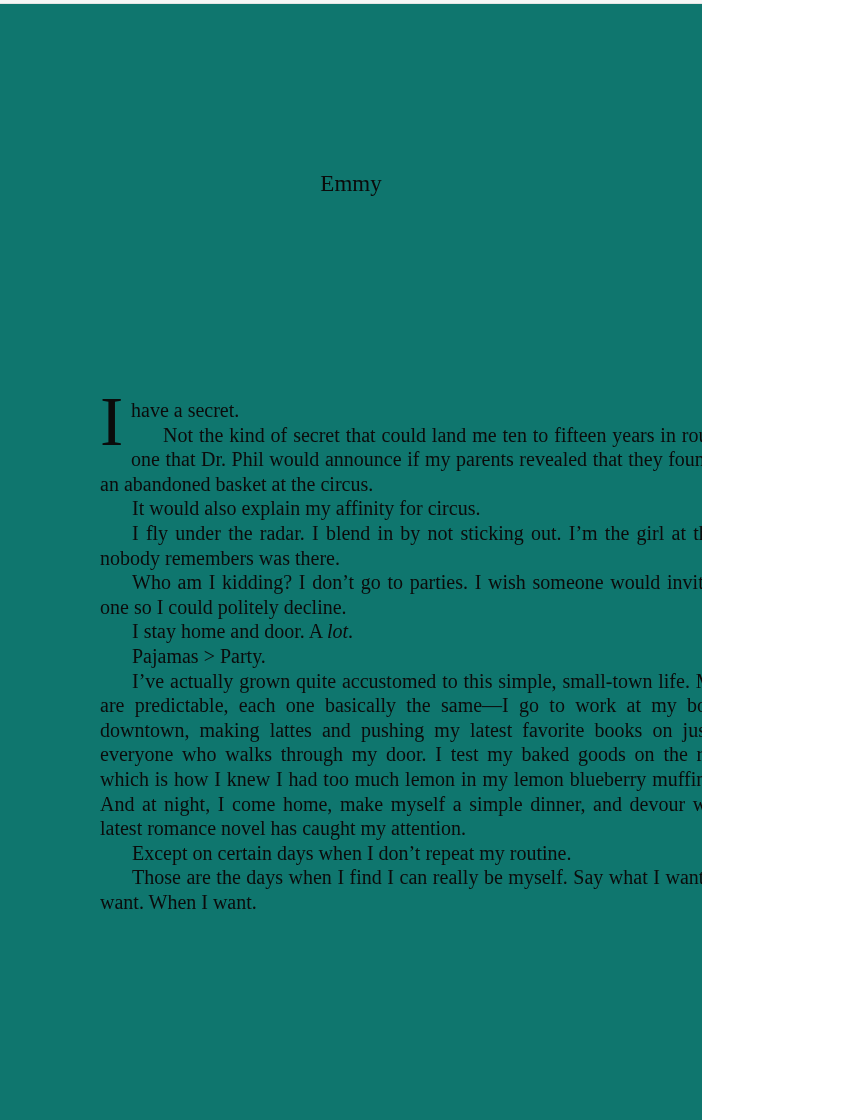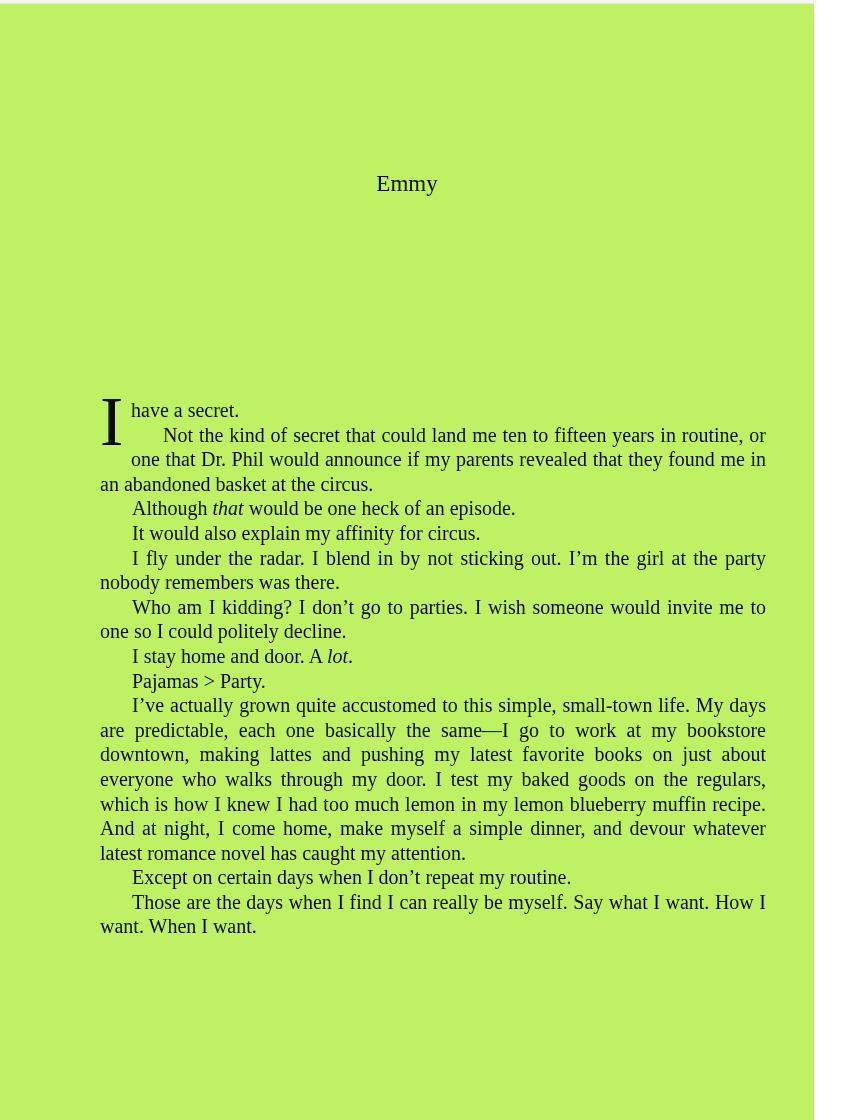--- a/index.html
+++ b/index.html
@@ -2,23 +2,23 @@
 <html><head>
 <meta charset="utf-8">
 <style>
   html, body {
     margin: 0;
     padding: 0;
     background: #ffffff;
   }
   .page {
     position: relative;
-    width: 814px;
+    width: 702px;
     height: 1120px;
-    background: #bef264;
+    background: #0f766e;
     overflow: hidden;
     font-family: "Liberation Serif", serif;
     color: #0b0b0b;
   }
   .top-divider {
     position: absolute;
     top: 0;
     left: 0;
     width: 100%;
     height: 3px;
@@ -70,21 +70,20 @@
 </style>
 </head>
 <body>
 
 <div class="page">
   <div class="top-divider"></div>
   <h1 class="chapter-title">Emmy</h1>
   <div class="body-text">
       <p class="dropcap-para"><span class="dropcap">I</span><span>have a secret.</span></p>
       <p><span>Not the kind of secret that could land me ten to fifteen years in routine, or one that Dr. Phil would announce if my parents revealed that they found me in an abandoned basket at the circus.</span></p>
-      <p><span>Although </span><em>that</em><span> would be one heck of an episode.</span></p>
       <p><span>It would also explain my affinity for circus.</span></p>
       <p><span>I fly under the radar. I blend in by not sticking out. I’m the girl at the party nobody remembers was there.</span></p>
       <p><span>Who am I kidding? I don’t go to parties. I wish someone would invite me to one so I could politely decline.</span></p>
       <p><span>I stay home and door. A </span><em>lot</em><span>.</span></p>
       <p><span>Pajamas &gt; Party.</span></p>
       <p><span>I’ve actually grown quite accustomed to this simple, small-town life. My days are predictable, each one basically the same—I go to work at my bookstore downtown, making lattes and pushing my latest favorite books on just about everyone who walks through my door. I test my baked goods on the regulars, which is how I knew I had too much lemon in my lemon blueberry muffin recipe. And at night, I come home, make myself a simple dinner, and devour whatever latest romance novel has caught my attention.</span></p>
       <p><span>Except on certain days when I don’t repeat my routine.</span></p>
       <p><span>Those are the days when I find I can really be myself. Say what I want. How I want. When I want.</span></p>
     </div>
 </div>

